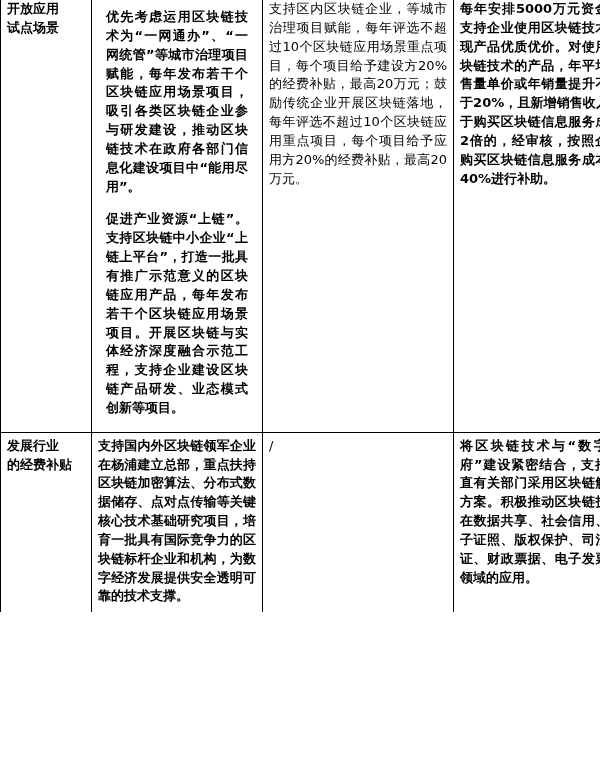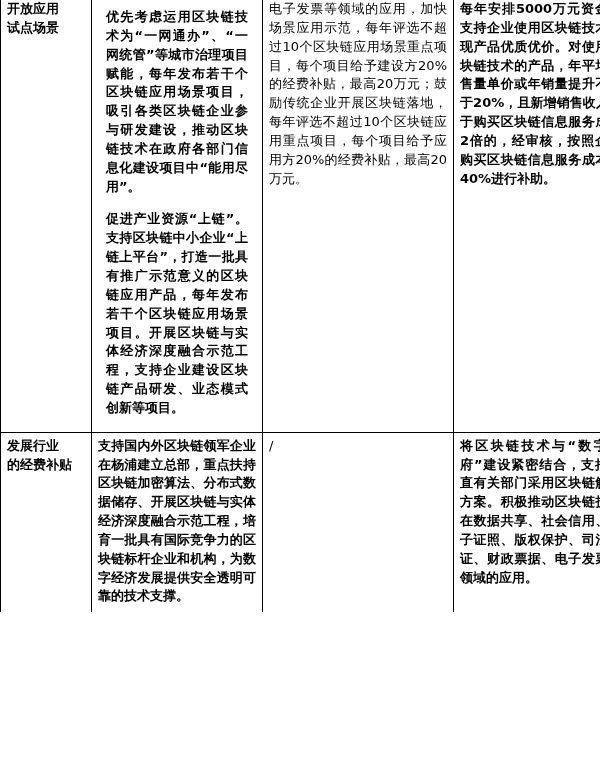--- a/index.html
+++ b/index.html
@@ -71,33 +71,33 @@
       <tr class="row-first">
     <td class="col-label">
       <div class="cell-text bold">开放应用
 试点场景</div>
     </td>
     <td class="col-a">
       <div class="cell-text para bold">优先考虑运用区块链技术为“一网通办”、“一网统管”等城市治理项目赋能，每年发布若干个区块链应用场景项目，吸引各类区块链企业参与研发建设，推动区块链技术在政府各部门信息化建设项目中“能用尽用”。</div>
       <div class="cell-text para bold">促进产业资源“上链”。支持区块链中小企业“上链上平台”，打造一批具有推广示范意义的区块链应用产品，每年发布若干个区块链应用场景项目。开展区块链与实体经济深度融合示范工程，支持企业建设区块链产品研发、业态模式创新等项目。</div>
     </td>
     <td class="col-b">
-      <div class="cell-text">电子发票等领域的应用，加快场景应用示范，每年评选不超过10个区块链应用场景重点项目，每个项目给予建设方20%的经费补贴，最高20万元；鼓励传统企业开展区块链落地，每年评选不超过10个区块链应用重点项目，每个项目给予应用方20%的经费补贴，最高20万元。</div>
+      <div class="cell-text">支持区内区块链企业，等城市治理项目赋能，每年评选不超过10个区块链应用场景重点项目，每个项目给予建设方20%的经费补贴，最高20万元；鼓励传统企业开展区块链落地，每年评选不超过10个区块链应用重点项目，每个项目给予应用方20%的经费补贴，最高20万元。</div>
     </td>
     <td class="col-c">
       <div class="cell-text bold">每年安排5000万元资金，支持企业使用区块链技术实现产品优质优价。对使用区块链技术的产品，年平均销售量单价或年销量提升不低于20%，且新增销售收入高于购买区块链信息服务成本2倍的，经审核，按照企业购买区块链信息服务成本的40%进行补助。</div>
     </td>
   </tr>
   <tr class="row-last">
     <td class="col-label">
       <div class="cell-text bold">发展行业
 的经费补贴</div>
     </td>
     <td class="col-a">
-      <div class="cell-text bold">支持国内外区块链领军企业在杨浦建立总部，重点扶持区块链加密算法、分布式数据储存、开展区块链与实体经济深度融合示范工程，培育一批具有国际竞争力的区块链标杆企业和机构，为数字经济发展提供安全透明可靠的技术支撑。</div>
+      <div class="cell-text bold">支持国内外区块链领军企业在杨浦建立总部，重点扶持区块链加密算法、分布式数据储存、点对点传输等关键核心技术基础研究项目，培育一批具有国际竞争力的区块链标杆企业和机构，为数字经济发展提供安全透明可靠的技术支撑。</div>
     </td>
     <td class="col-b">
       <div class="cell-text">/</div>
     </td>
     <td class="col-c">
       <div class="cell-text bold">将区块链技术与“数字政府”建设紧密结合，支持省直有关部门采用区块链解决方案。积极推动区块链技术在数据共享、社会信用、电子证照、版权保护、司法存证、财政票据、电子发票等领域的应用。</div>
     </td>
   </tr>
 </tbody>
   </table>

